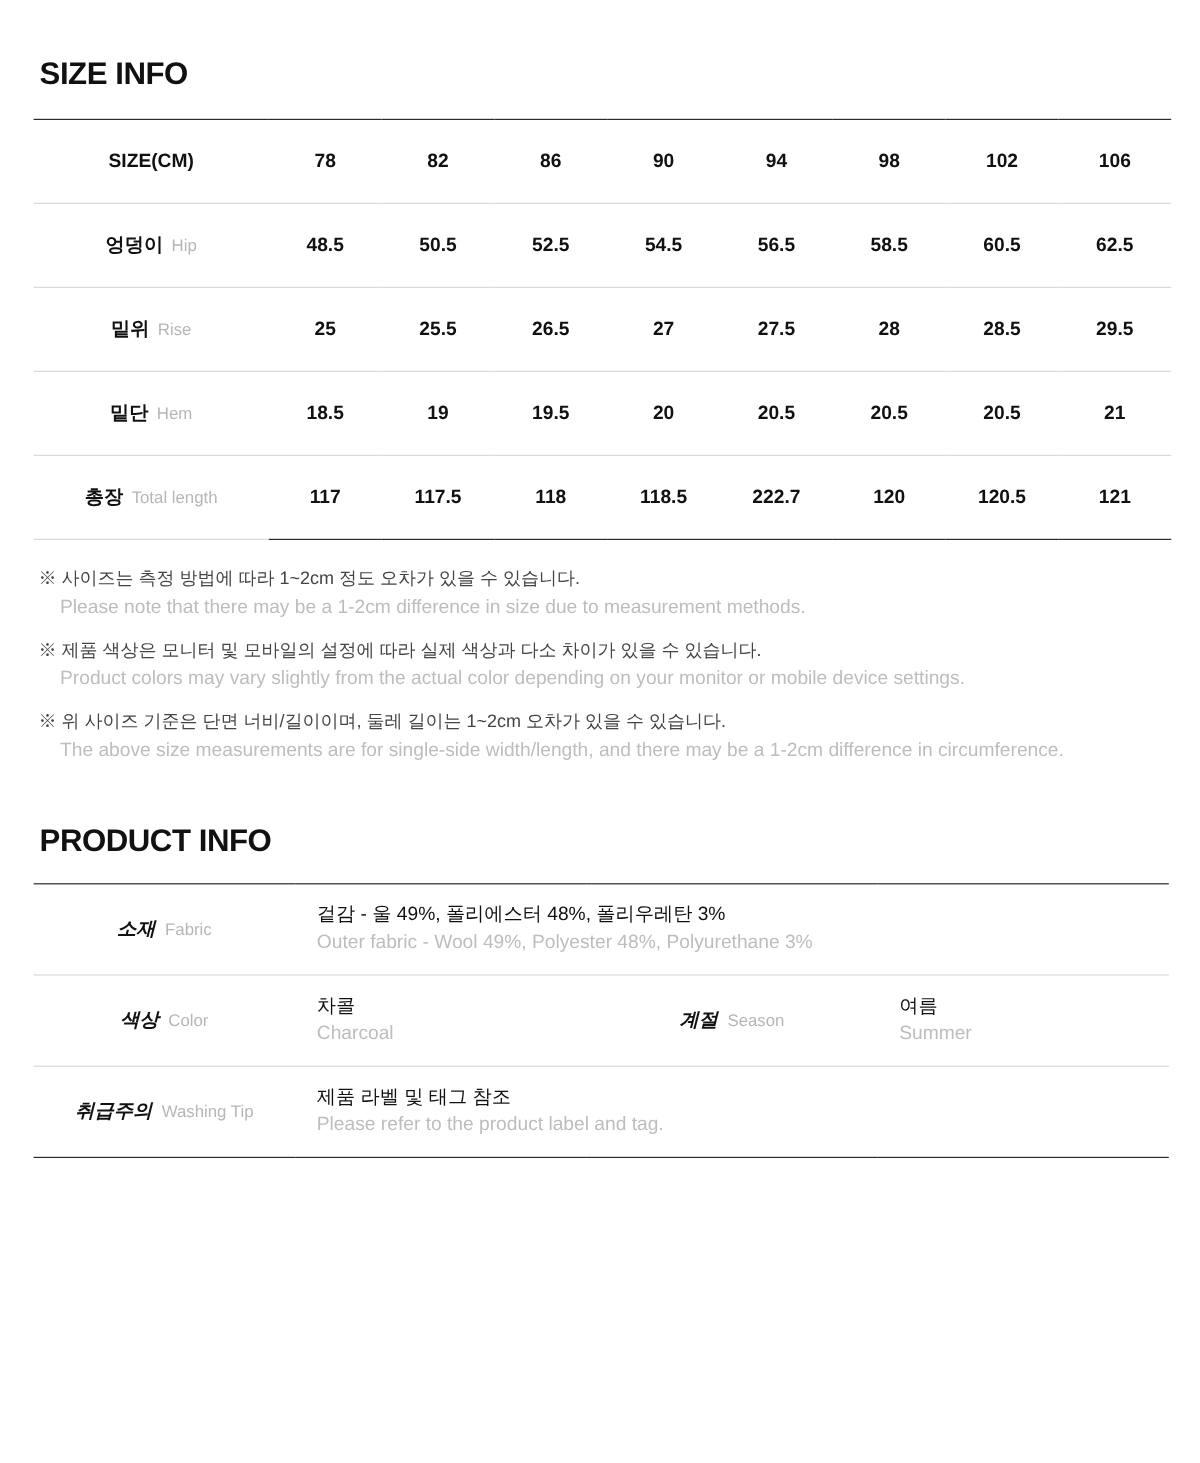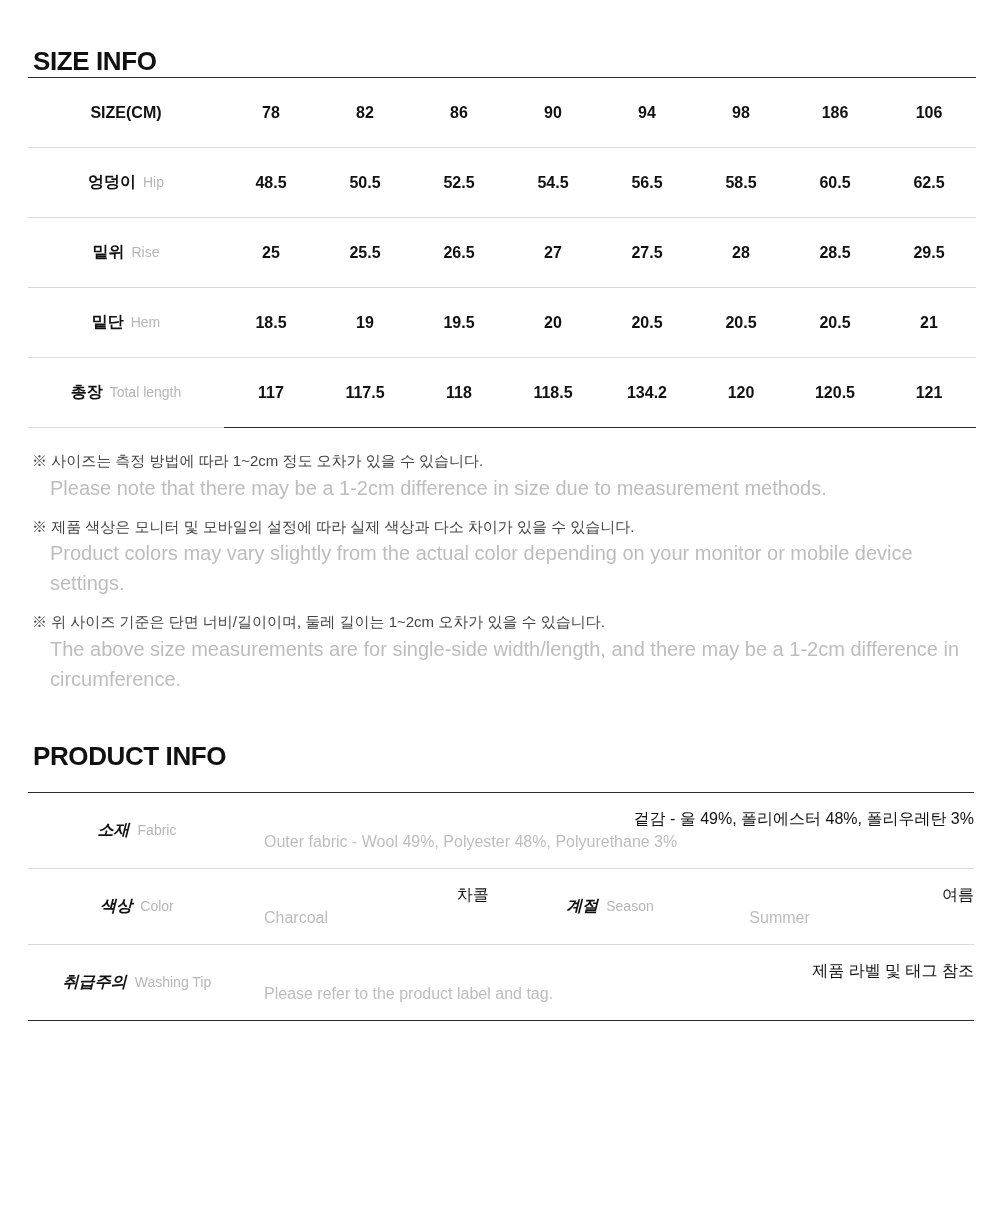--- a/index.html
+++ b/index.html
@@ -23,20 +23,21 @@
     letter-spacing: -0.4px;
     margin: 0;
     color: #111;
   }
   #size-info-title { padding-top: 46px; padding-left: 5px; }
   #product-info-title { padding-top: 34px; padding-left: 5px; }
 
   table.size-table {
     width: 946px;
     border-collapse: collapse;
+    margin-top: 22px;
     table-layout: fixed;
   }
   table.size-table th, table.size-table td {
     border-top: 1px solid #d9d9d9;
     border-bottom: 1px solid #d9d9d9;
     font-size: 16px;
     font-weight: bold;
     text-align: center;
     height: 70px;
     vertical-align: middle;
@@ -62,21 +63,21 @@
 
   .notes { margin-top: 22px; padding-left: 4px; }
   .note { margin-bottom: 13px; }
   .note .kr {
     font-size: 15px;
     color: #444;
     display: block;
     line-height: 1.5;
   }
   .note .en {
-    font-size: 20px;
+    font-size: 16px;
     color: #bdbdbd;
     display: block;
     line-height: 1.5;
     padding-left: 18px;
   }
 
   table.product-table {
     width: 946px;
     border-collapse: collapse;
     margin-top: 20px;
@@ -90,21 +91,21 @@
   }
   table.product-table tr:first-child td,
   table.product-table tr:first-child th { border-top: 1px solid #2b2b2b; }
   table.product-table tr:last-child td,
   table.product-table tr:last-child th { border-bottom: 1px solid #2b2b2b; }
 
   .plabel { width: 218px; text-align: center; font-size: 16px; }
   .plabel .kr { font-weight: bold; color: #111; font-style: italic; }
   .plabel .en { font-weight: normal; color: #b6b6b6; margin-left: 8px; font-size: 14px; }
   .pvalue { font-size: 16px; padding-left: 18px !important; }
-  .pvalue .kr { color: #111; display: block; line-height: 1.45; text-align: right; }
+  .pvalue .kr { color: #111; display: block; line-height: 1.45; }
   .pvalue .en { color: #bdbdbd; display: block; line-height: 1.45; }
   .row-tall td { height: 76px; }
 </style>
 </head>
 <body>
 
 <div class="page">
 
   <h2 class="section-title" id="size-info-title">SIZE INFO</h2>
 
@@ -113,21 +114,21 @@
       <tr>
         <th class="rowhead">
           <span class="kr">SIZE(CM)</span>
         </th>
         <td class="val">78</td>
         <td class="val">82</td>
         <td class="val">86</td>
         <td class="val">90</td>
         <td class="val">94</td>
         <td class="val">98</td>
-        <td class="val">186</td>
+        <td class="val">102</td>
         <td class="val">106</td>
       </tr>
 
 
       <tr>
         <th class="rowhead">
           <span class="kr">엉덩이</span><span class="en">Hip</span>
         </th>
         <td class="val">48.5</td>
         <td class="val">50.5</td>
@@ -169,21 +170,21 @@
       </tr>
 
       <tr>
         <th class="rowhead">
           <span class="kr">총장</span><span class="en">Total length</span>
         </th>
         <td class="val">117</td>
         <td class="val">117.5</td>
         <td class="val">118</td>
         <td class="val">118.5</td>
-        <td class="val">134.2</td>
+        <td class="val">222.7</td>
         <td class="val">120</td>
         <td class="val">120.5</td>
         <td class="val">121</td>
       </tr>
     </tbody>
   </table>
 
   <div class="notes">
     <div class="note">
       <span class="kr">※ 사이즈는 측정 방법에 따라 1~2cm 정도 오차가 있을 수 있습니다.</span>

